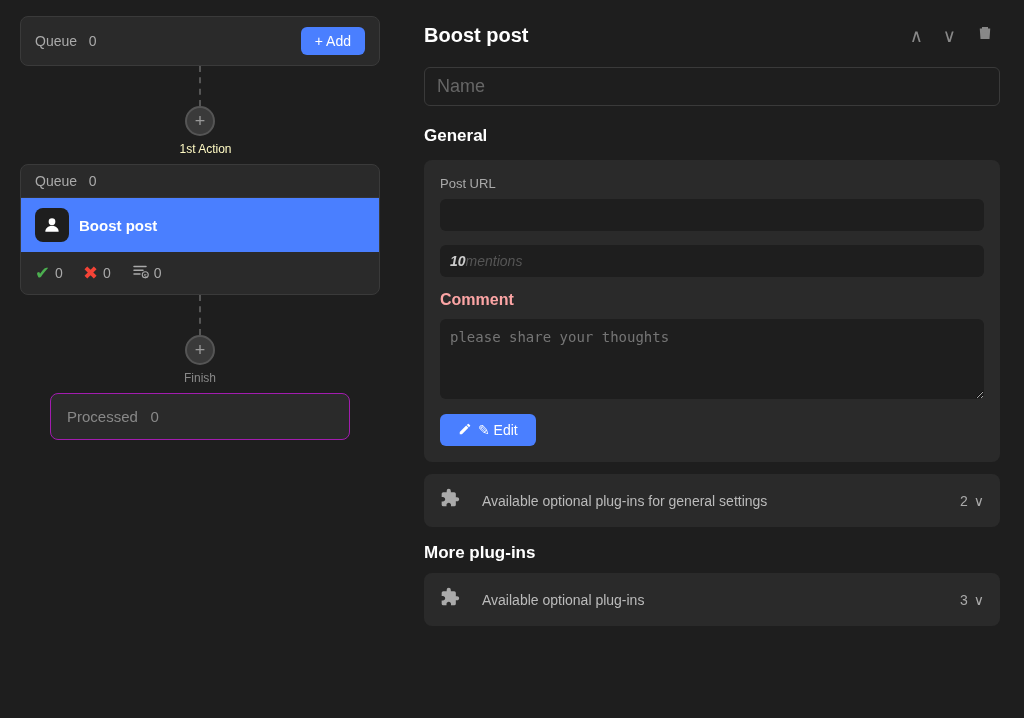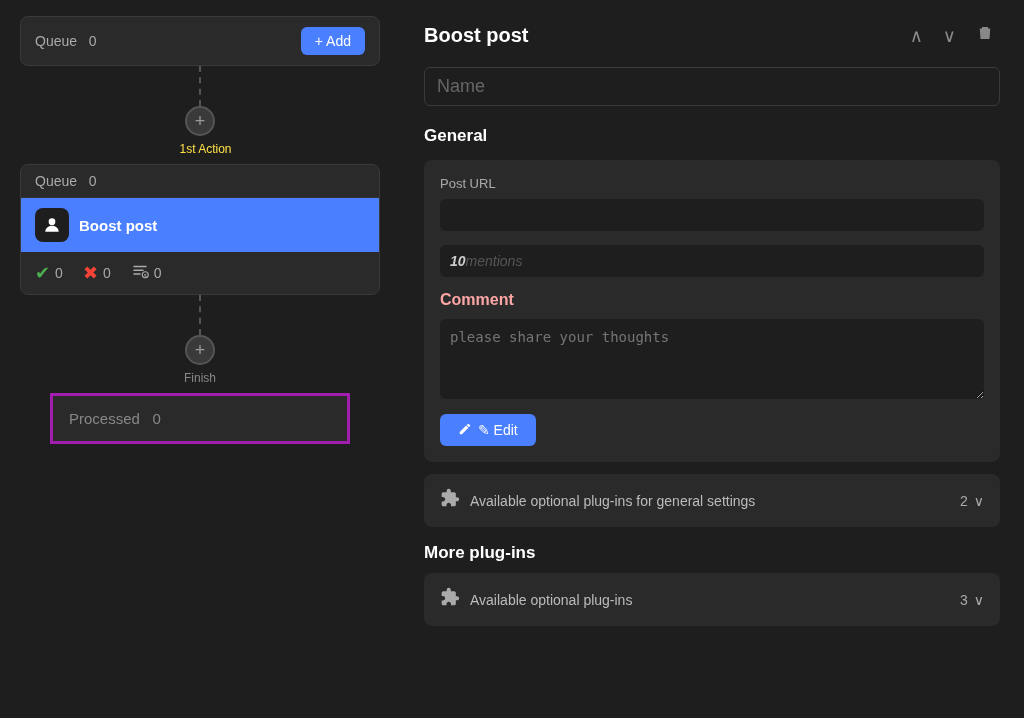--- a/index.html
+++ b/index.html
@@ -64,21 +64,21 @@
       display: flex;
       align-items: center;
       justify-content: center;
       cursor: pointer;
       color: #999;
       font-size: 18px;
       flex-shrink: 0;
     }
     .action-label {
       font-size: 12px;
-      color: #fde047;
+      color: #fef9c3;
       margin: 6px 0 8px 11px;
       text-align: center;
     }
     .action-block {
       width: 360px;
       background: #2a2a2a;
       border-radius: 8px;
       border: 1px solid #3a3a3a;
       overflow: hidden;
     }
@@ -142,22 +142,22 @@
     .stat-queue-icon { font-size: 16px; color: #aaa; }
     .finish-label {
       font-size: 12px;
       color: #888;
       margin: 6px 0 8px 0;
       text-align: center;
     }
     .processed-bar {
       width: 300px;
       background: #2a2a2a;
-      border-radius: 0;
-      border: 3px solid #a21caf;
+      border-radius: 8px;
+      border: 1px solid #a21caf;
       padding: 14px 16px;
       color: #888;
       font-size: 15px;
     }
 
     
     .right-panel {
       flex: 1;
       padding: 20px 24px;
       overflow-y: auto;
@@ -282,21 +282,21 @@
       padding: 14px 16px;
       margin-bottom: 12px;
       display: flex;
       align-items: center;
       justify-content: space-between;
       cursor: pointer;
     }
     .plugin-left {
       display: flex;
       align-items: center;
-      gap: 10px;
+      gap: 22px;
     }
     .plugin-icon {
       font-size: 18px;
       color: #aaa;
     }
     .plugin-text {
       color: #bbb;
       font-size: 14px;
     }
     .plugin-right {

